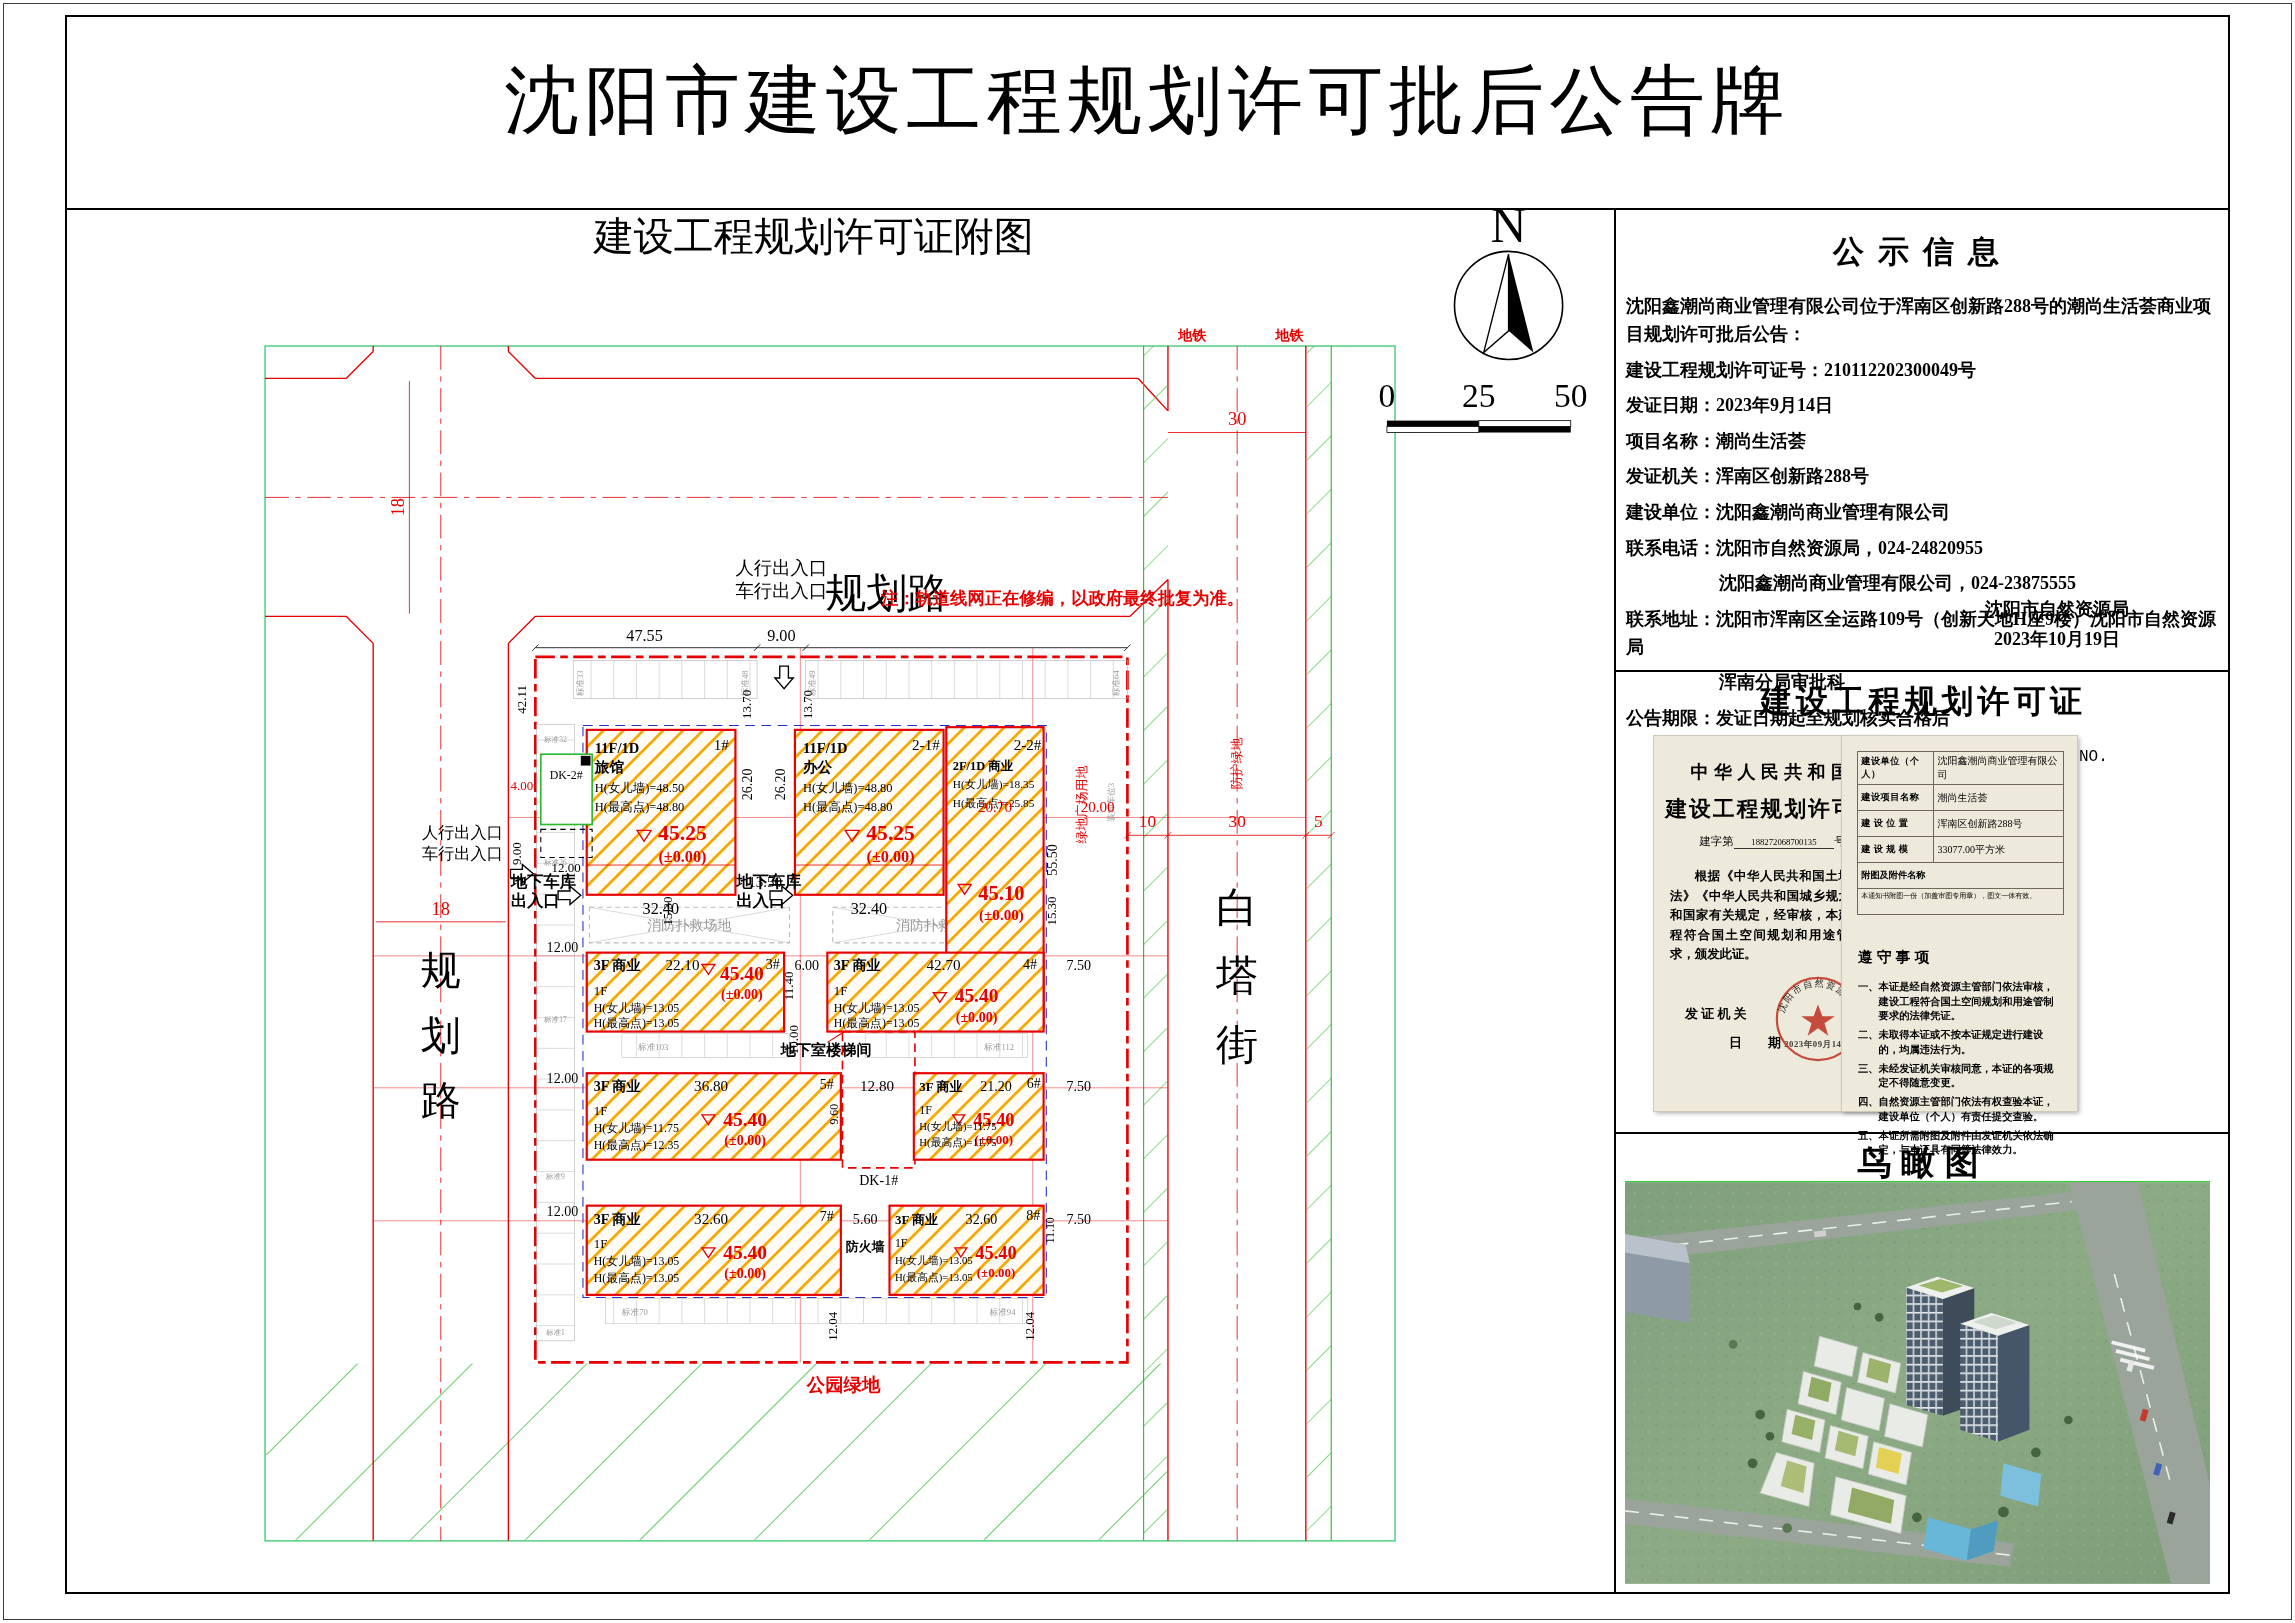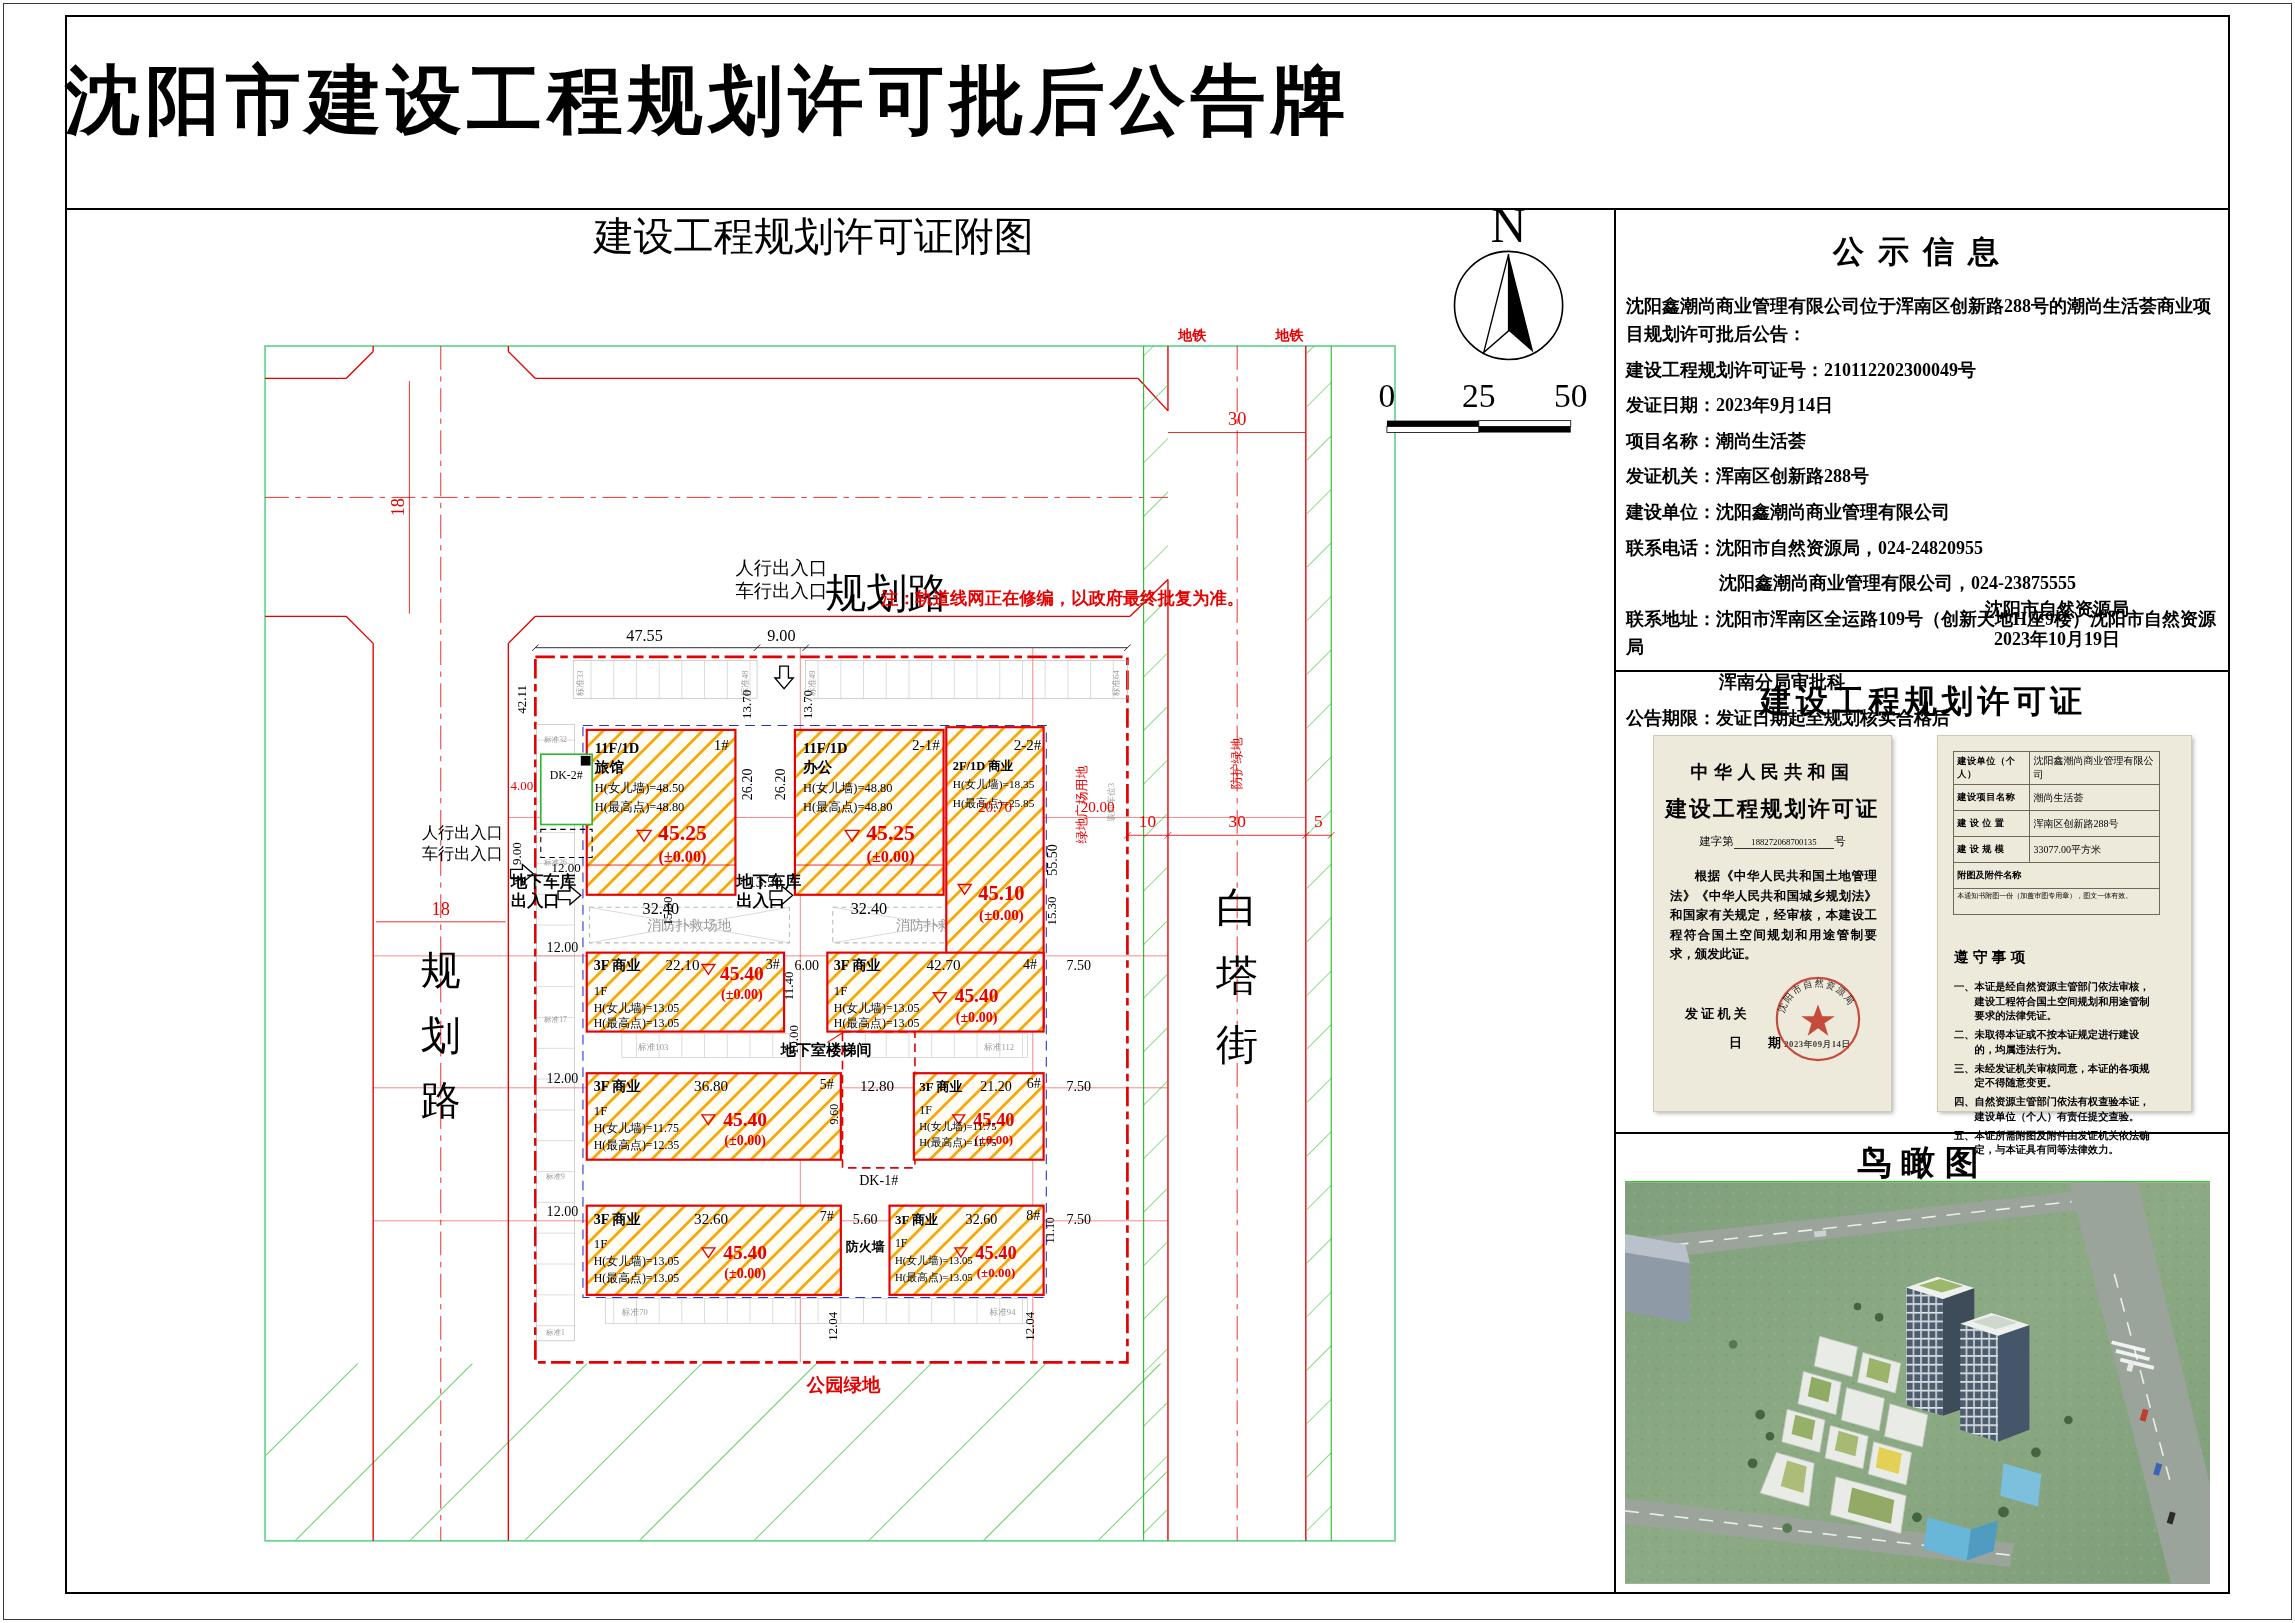--- a/index.html
+++ b/index.html
@@ -1,42 +1,42 @@
 <!DOCTYPE html>
 <html style="font-size:8.7px"><head>
 <meta charset="utf-8">
 <style>
   html,body{margin:0;padding:0;background:#e8e8e8;}
   .sheet{position:relative;width:2295px;height:1623px;background:#fff;overflow:hidden;
          font-family:"Liberation Serif","DejaVu Serif",serif;color:#000;}
   .edge{position:absolute;left:3.2px;top:2.7px;right:3.2px;bottom:2.7px;border:1.1px solid #3a3a3a;}
   .frame{position:absolute;left:65px;top:14.6px;width:2165px;height:1579px;border:2.7px solid #000;box-sizing:border-box;}
-  .main-title{position:absolute;left:65px;top:51px;width:2165px;text-align:left;
-              font-size:75px;font-weight:700;letter-spacing:5.4px;}
+  .main-title{position:absolute;left:65px;top:51px;width:2165px;text-align:center;
+              font-size:75px;font-weight:400;letter-spacing:5.4px;}
   .h-rule{position:absolute;left:65px;top:208px;width:2165px;border-top:2.2px solid #000;}
   .v-div{position:absolute;left:1614px;top:208px;height:1386px;border-left:2.2px solid #000;}
   .sec-rule1{position:absolute;left:1614px;top:670px;width:616px;border-top:2.2px solid #000;}
   .sec-rule2{position:absolute;left:1614px;top:1132px;width:616px;border-top:2.2px solid #000;}
   .sec-title{position:absolute;left:1616px;width:614px;text-align:center;font-weight:700;}
   .t-notice{top:231px;font-size:31px;letter-spacing:14px;}
   .t-permit{top:680px;font-size:32px;letter-spacing:4.3px;}
   .t-aerial{top:1140px;font-size:34px;letter-spacing:9.7px;}
   
   .notice-body{position:absolute;left:1626px;top:292px;width:597px;font-size:18px;font-weight:700;line-height:28px;}
   .notice-intro{margin:0 0 25px 0;}
   .notice-body p{margin:0 0 7.6px 0;}
   .notice-body p.indent{padding-left:93px;}
   .notice-sign{position:absolute;left:1968px;top:594px;width:178px;text-align:center;
                font-size:18px;font-weight:700;line-height:30px;}
   
   .no-label{position:absolute;left:2079px;top:748px;font-size:16px;font-family:Liberation Mono, monospace;}
   .doc{position:absolute;top:735px;height:377px;background:#eeeadb;border:0.5px solid #cfcaB5;
        box-shadow:1.6px 2.2px 4.3px rgba(0,0,0,.3);box-sizing:border-box;}
   .doc-l{left:1653px;width:239px;}
-  .doc-r{left:1937px;width:255px;padding-left:44px;}
+  .doc-r{left:1841px;width:237px;padding-left:44px;}
   .doc-country{position:absolute;left:0;top:24px;width:100%;text-align:center;font-size:18px;letter-spacing:5.4px;font-weight:600;}
   .doc-title{position:absolute;left:0;top:58px;width:100%;text-align:center;font-size:21.6px;font-weight:700;letter-spacing:2.2px;}
   .doc-serial{position:absolute;left:0;top:98px;width:100%;text-align:center;font-size:11.4px;}
   .doc-serial .ser{display:inline-block;min-width:92px;border-bottom:0.8px solid #333;font-size:8.7px;padding:0 4.3px 1.1px;}
   .doc-body{position:absolute;left:16px;top:131px;width:207px;font-size:12.4px;line-height:19.5px;
             text-align:justify;text-indent:2em;font-weight:700;}
   .doc-issuer{position:absolute;left:31px;top:269px;font-size:13px;font-weight:600;letter-spacing:3.2px;}
   .doc-date{position:absolute;left:31px;top:298px;font-size:13px;font-weight:600;margin-left:44px;}
   .doc-date .dv{font-size:8.7px;color:#44403a;letter-spacing:0.5px;}
   .seal{position:absolute;left:118px;top:237px;width:92px;height:92px;}

